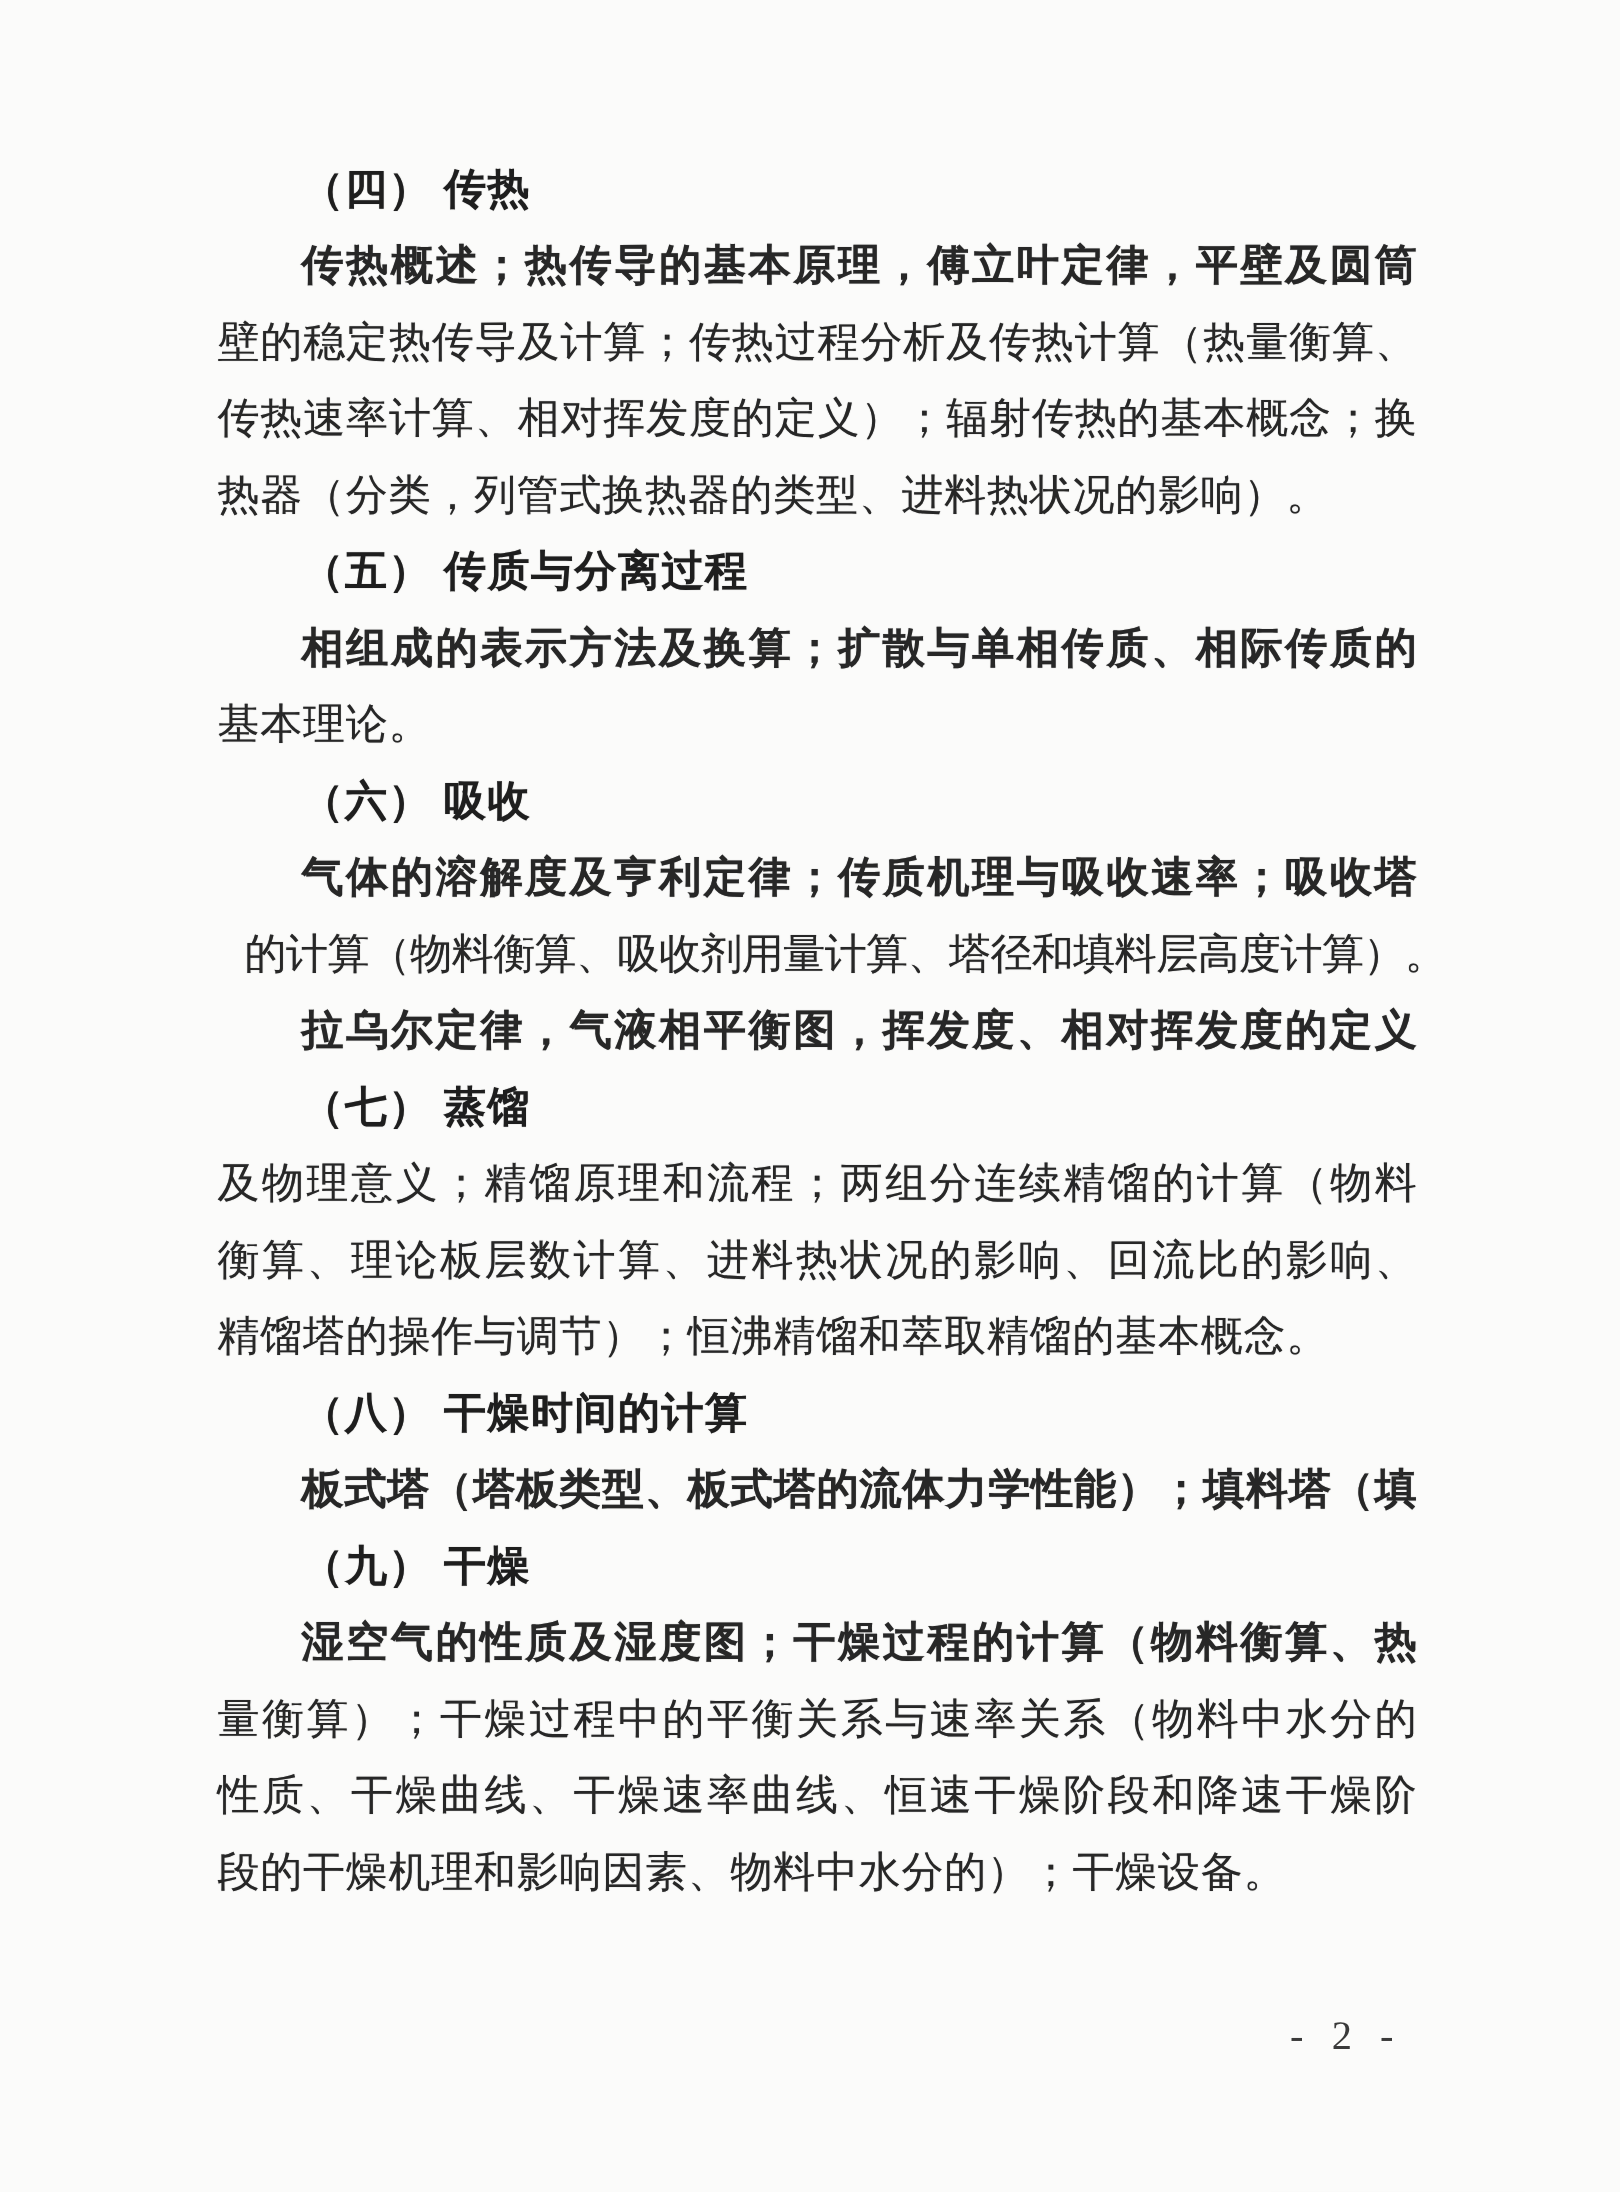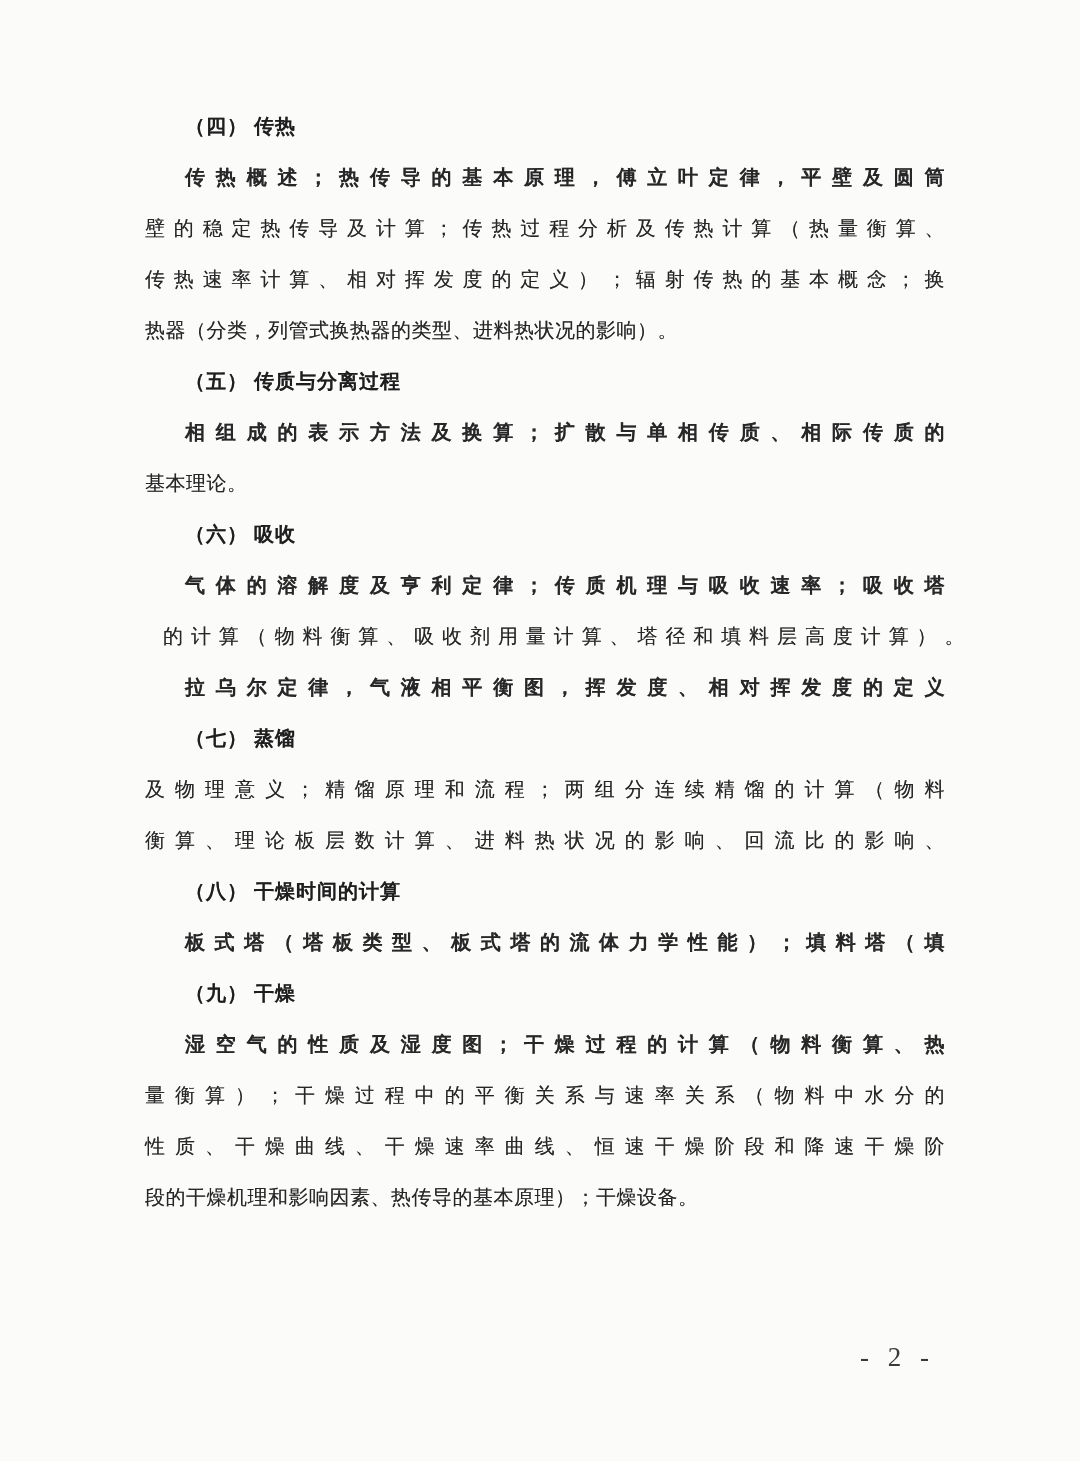--- a/index.html
+++ b/index.html
@@ -24,21 +24,21 @@
     position: absolute;
     left: 145px;
     top: 101px;
     width: 800px;
   }
   .line {
     display: block;
     width: 800px;
     height: 51px;
     line-height: 51px;
-    font-size: 20px;
+    font-size: 28px;
     letter-spacing: 0.5px;
     white-space: nowrap;
     overflow: visible;
     color: #272727;
     text-shadow: 0 0 0.6px rgba(40,40,40,0.55);
   }
   .line.heading {
     font-weight: bold;
     text-indent: 2em;
     letter-spacing: 1px;
@@ -79,22 +79,23 @@
       <div class="line heading">（五） 传质与分离过程</div>
       <div class="line para-first full">相组成的表示方法及换算；扩散与单相传质、相际传质的</div>
       <div class="line para-cont">基本理论。</div>
       <div class="line heading">（六） 吸收</div>
       <div class="line para-first full">气体的溶解度及亨利定律；传质机理与吸收速率；吸收塔</div>
       <div class="line para-cont full tight">的计算（物料衡算、吸收剂用量计算、塔径和填料层高度计算）。</div>
       <div class="line para-first full">拉乌尔定律，气液相平衡图，挥发度、相对挥发度的定义</div>
       <div class="line heading">（七） 蒸馏</div>
       <div class="line para-cont full">及物理意义；精馏原理和流程；两组分连续精馏的计算（物料</div>
       <div class="line para-cont full">衡算、理论板层数计算、进料热状况的影响、回流比的影响、</div>
+      <div class="line para-cont">精馏塔的操作与调节）；恒沸精馏和萃取精馏的基本概念。</div>
       <div class="line heading">（八） 干燥时间的计算</div>
       <div class="line para-first full">板式塔（塔板类型、板式塔的流体力学性能）；填料塔（填</div>
       <div class="line heading">（九） 干燥</div>
       <div class="line para-first full">湿空气的性质及湿度图；干燥过程的计算（物料衡算、热</div>
       <div class="line para-cont full">量衡算）；干燥过程中的平衡关系与速率关系（物料中水分的</div>
       <div class="line para-cont full">性质、干燥曲线、干燥速率曲线、恒速干燥阶段和降速干燥阶</div>
-      <div class="line para-cont">段的干燥机理和影响因素、热传导的基本原理）；干燥设备。</div>
+      <div class="line para-cont">段的干燥机理和影响因素、物料中水分的）；干燥设备。</div>
     </div>
   <div class="footer">- 2 -</div>
 </div>
 
 </body></html>

